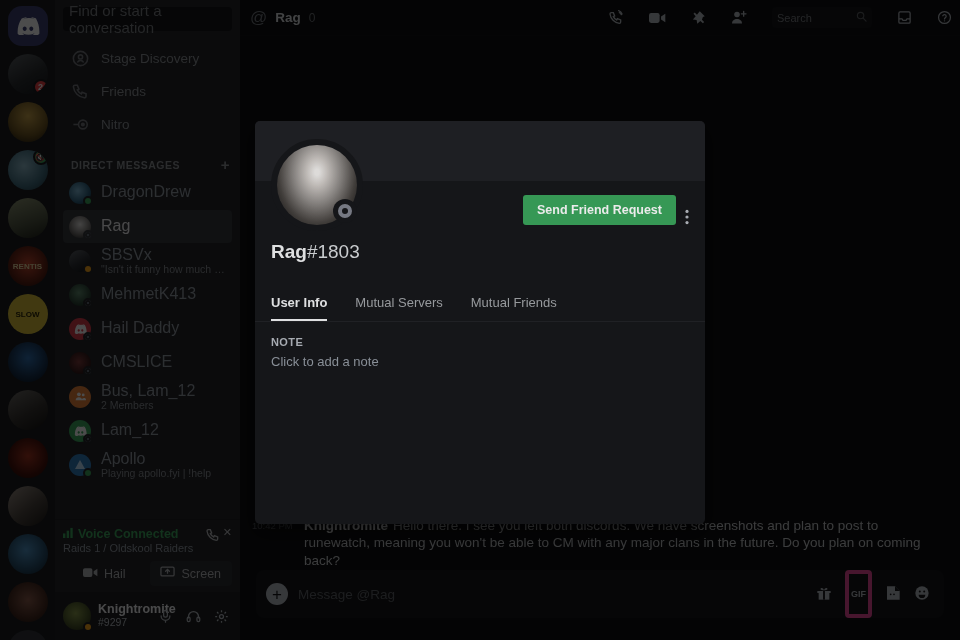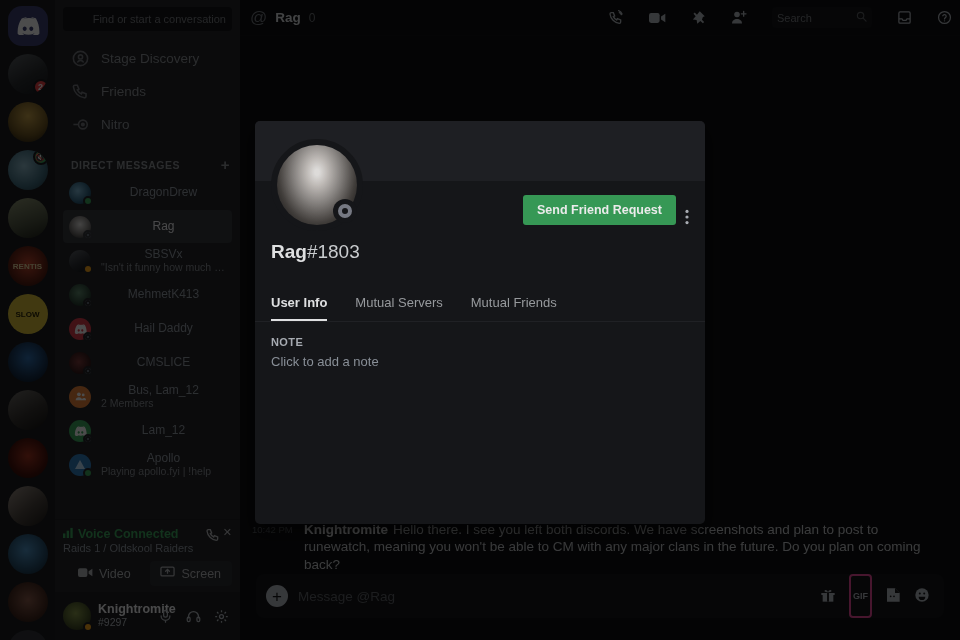--- a/index.html
+++ b/index.html
@@ -35,21 +35,21 @@
     border:2px solid #1a1b1e;
   }
   .srv-badge.mute {
     background:#3ba55c; bottom:auto; top:-1px;
   }
   
   .sidebar { width:185px; flex:0 0 185px; background:#232428; display:flex; flex-direction:column; }
   .search-conv {
     margin:7px 8px; height:24px; background:#131417; border-radius:4px;
     display:flex; align-items:center; padding:0 6px;
-    font-size:11px; color:#7a7d82;justify-content:flex-end;
+    font-size:15px; color:#7a7d82;justify-content:flex-end;
   }
   .nav-list { padding:4px 8px 0; }
   .nav-item {
     height:33px; display:flex; align-items:center; gap:11px;
     padding:0 8px; border-radius:4px; color:#8e9297; font-size:13.5px;
   }
   .nav-item .ni { width:19px; height:19px; flex:0 0 19px; opacity:.75; }
   .dm-header {
     display:flex; align-items:center; justify-content:space-between;
     padding:16px 10px 4px 16px;
@@ -73,22 +73,22 @@
   .st {
     position:absolute; right:-2px; bottom:-2px;
     width:10px; height:10px; border-radius:50%;
     border:2.5px solid #232428;
   }
   .st.online { background:#3ba55c; }
   .st.offline { background:#747f8d; box-shadow:inset 0 0 0 2px #232428; }
   .st.idle { background:#faa61a; }
   .dm-txt { min-width:0; flex:1; line-height:1.15; }
   .dm-name {
-    color:#949ba4; font-size:12px; white-space:nowrap;
-    overflow:hidden; text-overflow:ellipsis;text-align:center;
+    color:#949ba4; font-size:16px; white-space:nowrap;
+    overflow:hidden; text-overflow:ellipsis;
   }
   .dm-sub {
     color:#8a8e94; font-size:10.5px; white-space:nowrap;
     overflow:hidden; text-overflow:ellipsis; margin-top:-1px;
   }
   
   .voice {
     background:#232428; border-top:1px solid #1e1f22;
     padding:7px 8px 6px;
   }
@@ -159,21 +159,21 @@
     display:flex; align-items:center; padding:0 14px 0 10px; gap:10px;
   }
   .plus {
     width:22px; height:22px; border-radius:50%; background:#b5bac1;
     color:#131417; display:flex; align-items:center; justify-content:center;
     font-size:17px; line-height:1; flex:0 0 22px; font-weight:300;
   }
   .ph { flex:1; color:#5e6166; font-size:13.5px; }
   .comp-icons { display:flex; align-items:center; gap:13px; color:#b5bac1; }
   .gifbox {
-    border:2px solid #ec4899; border-radius:4px; font-size:9px;
+    border:4px solid #ec4899; border-radius:4px; font-size:9px;
     font-weight:bold; padding:14px 2px; line-height:12px; color:#b5bac1;
   }
   
   .modal-layer {
     position:absolute; inset:0; display:flex;
     align-items:flex-start; justify-content:flex-start; z-index:50;
   }
   .modal {
     position:absolute; left:255px; top:121px; width:450px; height:403px;
     background:#17181b; border-radius:5px; overflow:hidden;
@@ -450,21 +450,21 @@
         </div>
       </div>
       <div class="voice-btns">
         <div class="vbtn">
           <span>
             <svg width="15" height="11" viewBox="0 0 24 16" fill="#b5b8bb">
                 <rect x="0" y="1" width="15" height="14" rx="3"></rect>
                 <path d="M17 6l6-4v12l-6-4z"></path>
               </svg>
           </span>
-          <span>Video</span>
+          <span>Hail</span>
         </div>
         <div class="vbtn on">
           <span>
             <svg width="15" height="13" viewBox="0 0 24 20" fill="none" stroke="#b5b8bb" stroke-width="2">
                 <rect x="1.5" y="1.5" width="21" height="14" rx="2"></rect>
                 <path d="M12 5v6M9 8l3-3 3 3" stroke-linecap="round"></path>
               </svg>
           </span>
           <span>Screen</span>
         </div>

